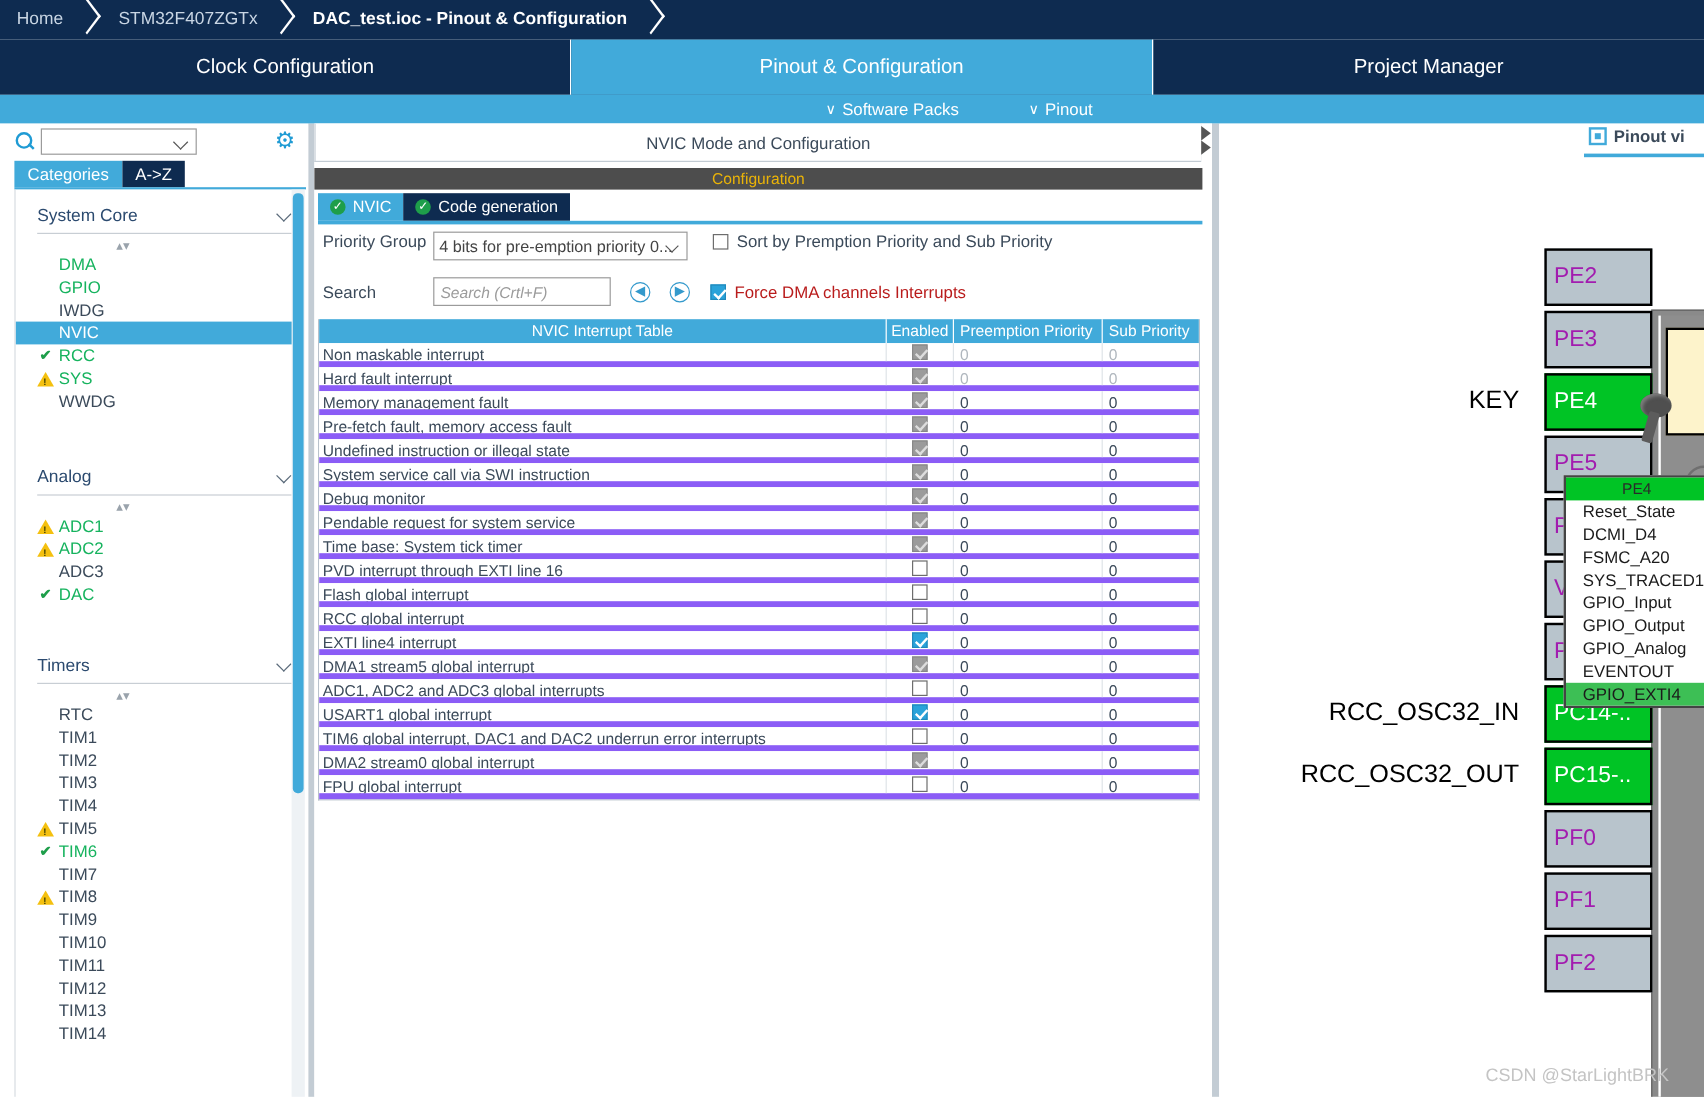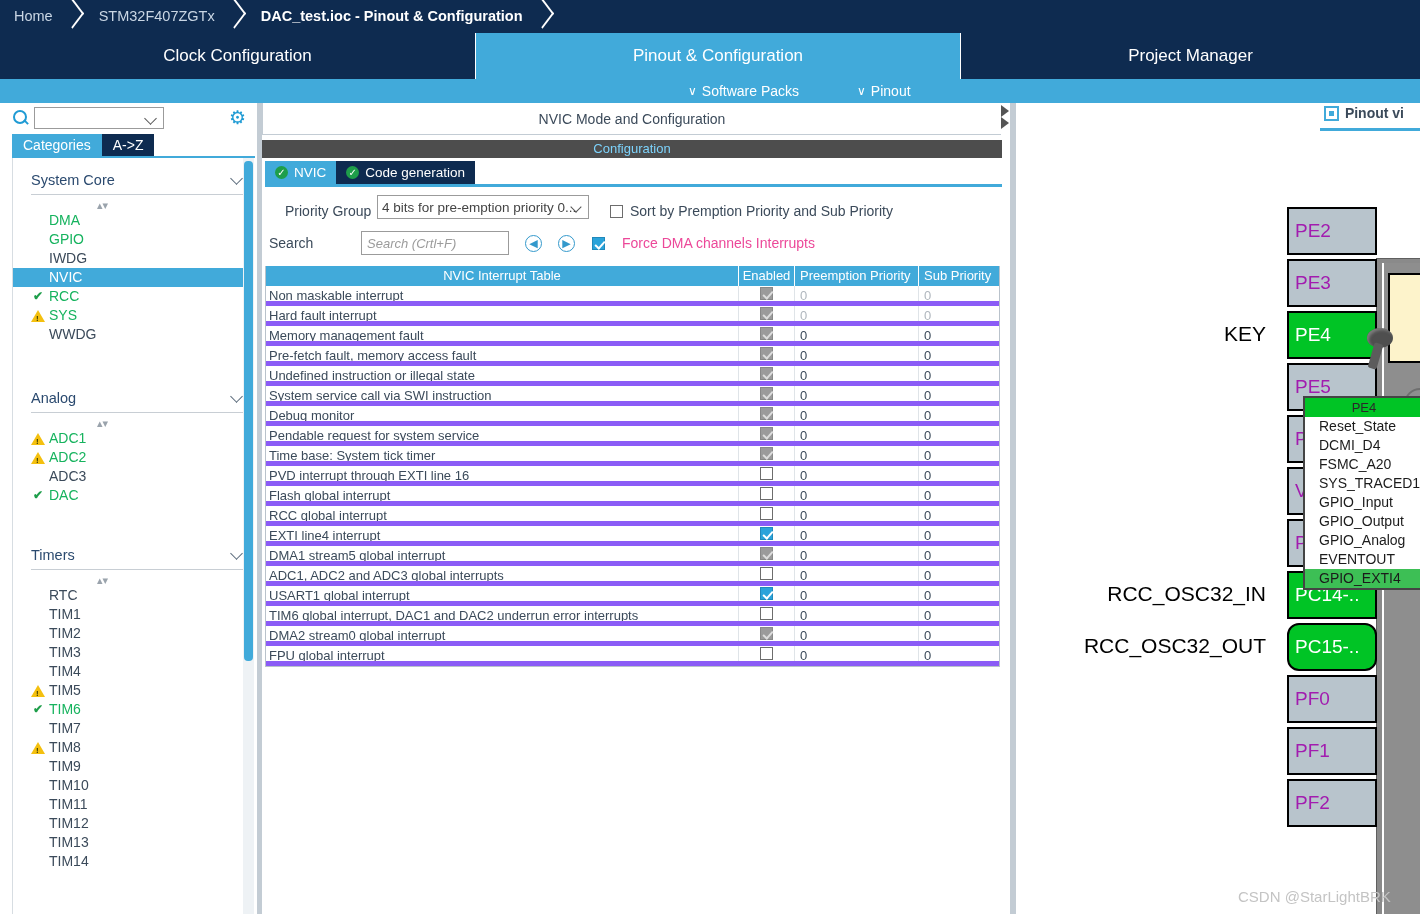--- a/index.html
+++ b/index.html
@@ -212,21 +212,21 @@
     width: 9px; height: 32px; background: #ffffff;
   }
   .ra { position: absolute; left: 0; width: 0; height: 0;
     border-top: 6px solid transparent; border-bottom: 6px solid transparent;
     border-left: 8px solid #555; }
   #ra1 { top: 2px; }
   #ra2 { top: 14px; }
   #cfg-header {
     position: absolute; left: 0; top: 37px;
     width: 740px; height: 18px; line-height: 18px;
-    text-align: center; font-size: 13px; color: #7dd3fc;
+    text-align: center; font-size: 13px; color: #eab308;
     background: #4d4d4d;
   }
   #cfg-tabs {
     position: absolute; left: 3px; top: 58px;
     height: 23px; display: flex;
   }
   .cfgtab {
     height: 23px; line-height: 23px; padding: 0 10px;
     font-size: 13.5px; color: #ffffff; cursor: pointer;
     display: flex; align-items: center; gap: 6px;
@@ -238,22 +238,22 @@
     background: #1e9e4a; color: #ffffff;
     font-size: 10px; line-height: 13px; text-align: center;
     display: inline-block;
   }
   #cfg-tab-underline {
     position: absolute; left: 3px; top: 81px;
     width: 737px; height: 3px; background: #41aada;
   }
 
   #prio-row {
-    position: absolute; left: 16px; top: 90px; width: 740px; height: 26px;
-    display: flex; align-items: flex-end;
+    position: absolute; left: 0; top: 90px; width: 740px; height: 26px;
+    display: flex; align-items: flex-start;
   }
   #prio-label { margin-left: 7px; font-size: 14px; color: #3b4a5a; width: 92px; }
   #prio-select {
     width: 212px; height: 24px; border: 1px solid #9b9b9b;
     background: #ffffff; position: relative;
     font-size: 13.5px; color: #444; line-height: 23px; padding-left: 4px;
     white-space: nowrap; overflow: hidden;
   }
   #prio-caret {
     position: absolute; right: 8px; top: 7px;
@@ -282,22 +282,22 @@
     font-size: 11px; line-height: 14px; text-align: center;
     cursor: pointer;
   }
   #nav-prev { margin-left: 16px; }
   #nav-next { margin-left: 16px; }
   #showonly-wrap {
     margin-left: 18px; display: flex; align-items: center; gap: 7px;
     font-size: 14px; color: #3b4a5a;
   }
   #forcedma-wrap {
-    margin-left: 17px; display: flex; align-items: center; gap: 17px;
-    font-size: 14px; color: #ec4899;
+    margin-left: 17px; display: flex; align-items: center; gap: 7px;
+    font-size: 14px; color: #b91c1c;
   }
   .cb {
     width: 13px; height: 13px; border: 1px solid #6d6d6d;
     background: #ffffff; display: inline-block; position: relative;
     flex: 0 0 13px;
   }
   .cb.on { background: #2aa3da; border-color: #2089bb; }
   .cb.on::after {
     content: ""; position: absolute; left: 4px; top: 1px;
     width: 4px; height: 8px;
@@ -777,21 +777,21 @@
 
   <div id="pin-list">
       <div class="pin" style="top: 104px;"><span>PE2</span></div>
       <div class="pin" style="top: 156px;"><span>PE3</span></div>
       <div class="pin green" style="top: 208px;"><span>PE4</span></div>
       <div class="pin" style="top: 260px;"><span>PE5</span></div>
       <div class="pin" style="top: 312px;"><span>PE6</span></div>
       <div class="pin" style="top: 364px;"><span>VBAT</span></div>
       <div class="pin" style="top: 416px;"><span>PC13-..</span></div>
       <div class="pin green" style="top: 468px;"><span>PC14-..</span></div>
-      <div class="pin green" style="top: 520px; border-radius: 12px;"><span>PC15-..</span></div>
+      <div class="pin green" style="top: 520px;"><span>PC15-..</span></div>
       <div class="pin" style="top: 572px;"><span>PF0</span></div>
       <div class="pin" style="top: 624px;"><span>PF1</span></div>
       <div class="pin" style="top: 676px;"><span>PF2</span></div>
     </div>
   <div id="label-list">
       <div class="pinlabel" style="top: 219px; left: 0px; width: 262px; padding-right: 12px;">KEY</div>
       <div class="pinlabel" style="top: 479px; left: 0px; width: 262px; padding-right: 12px;">RCC_OSC32_IN</div>
       <div class="pinlabel" style="top: 531px; left: 0px; width: 262px; padding-right: 12px;">RCC_OSC32_OUT</div>
     </div>
 

